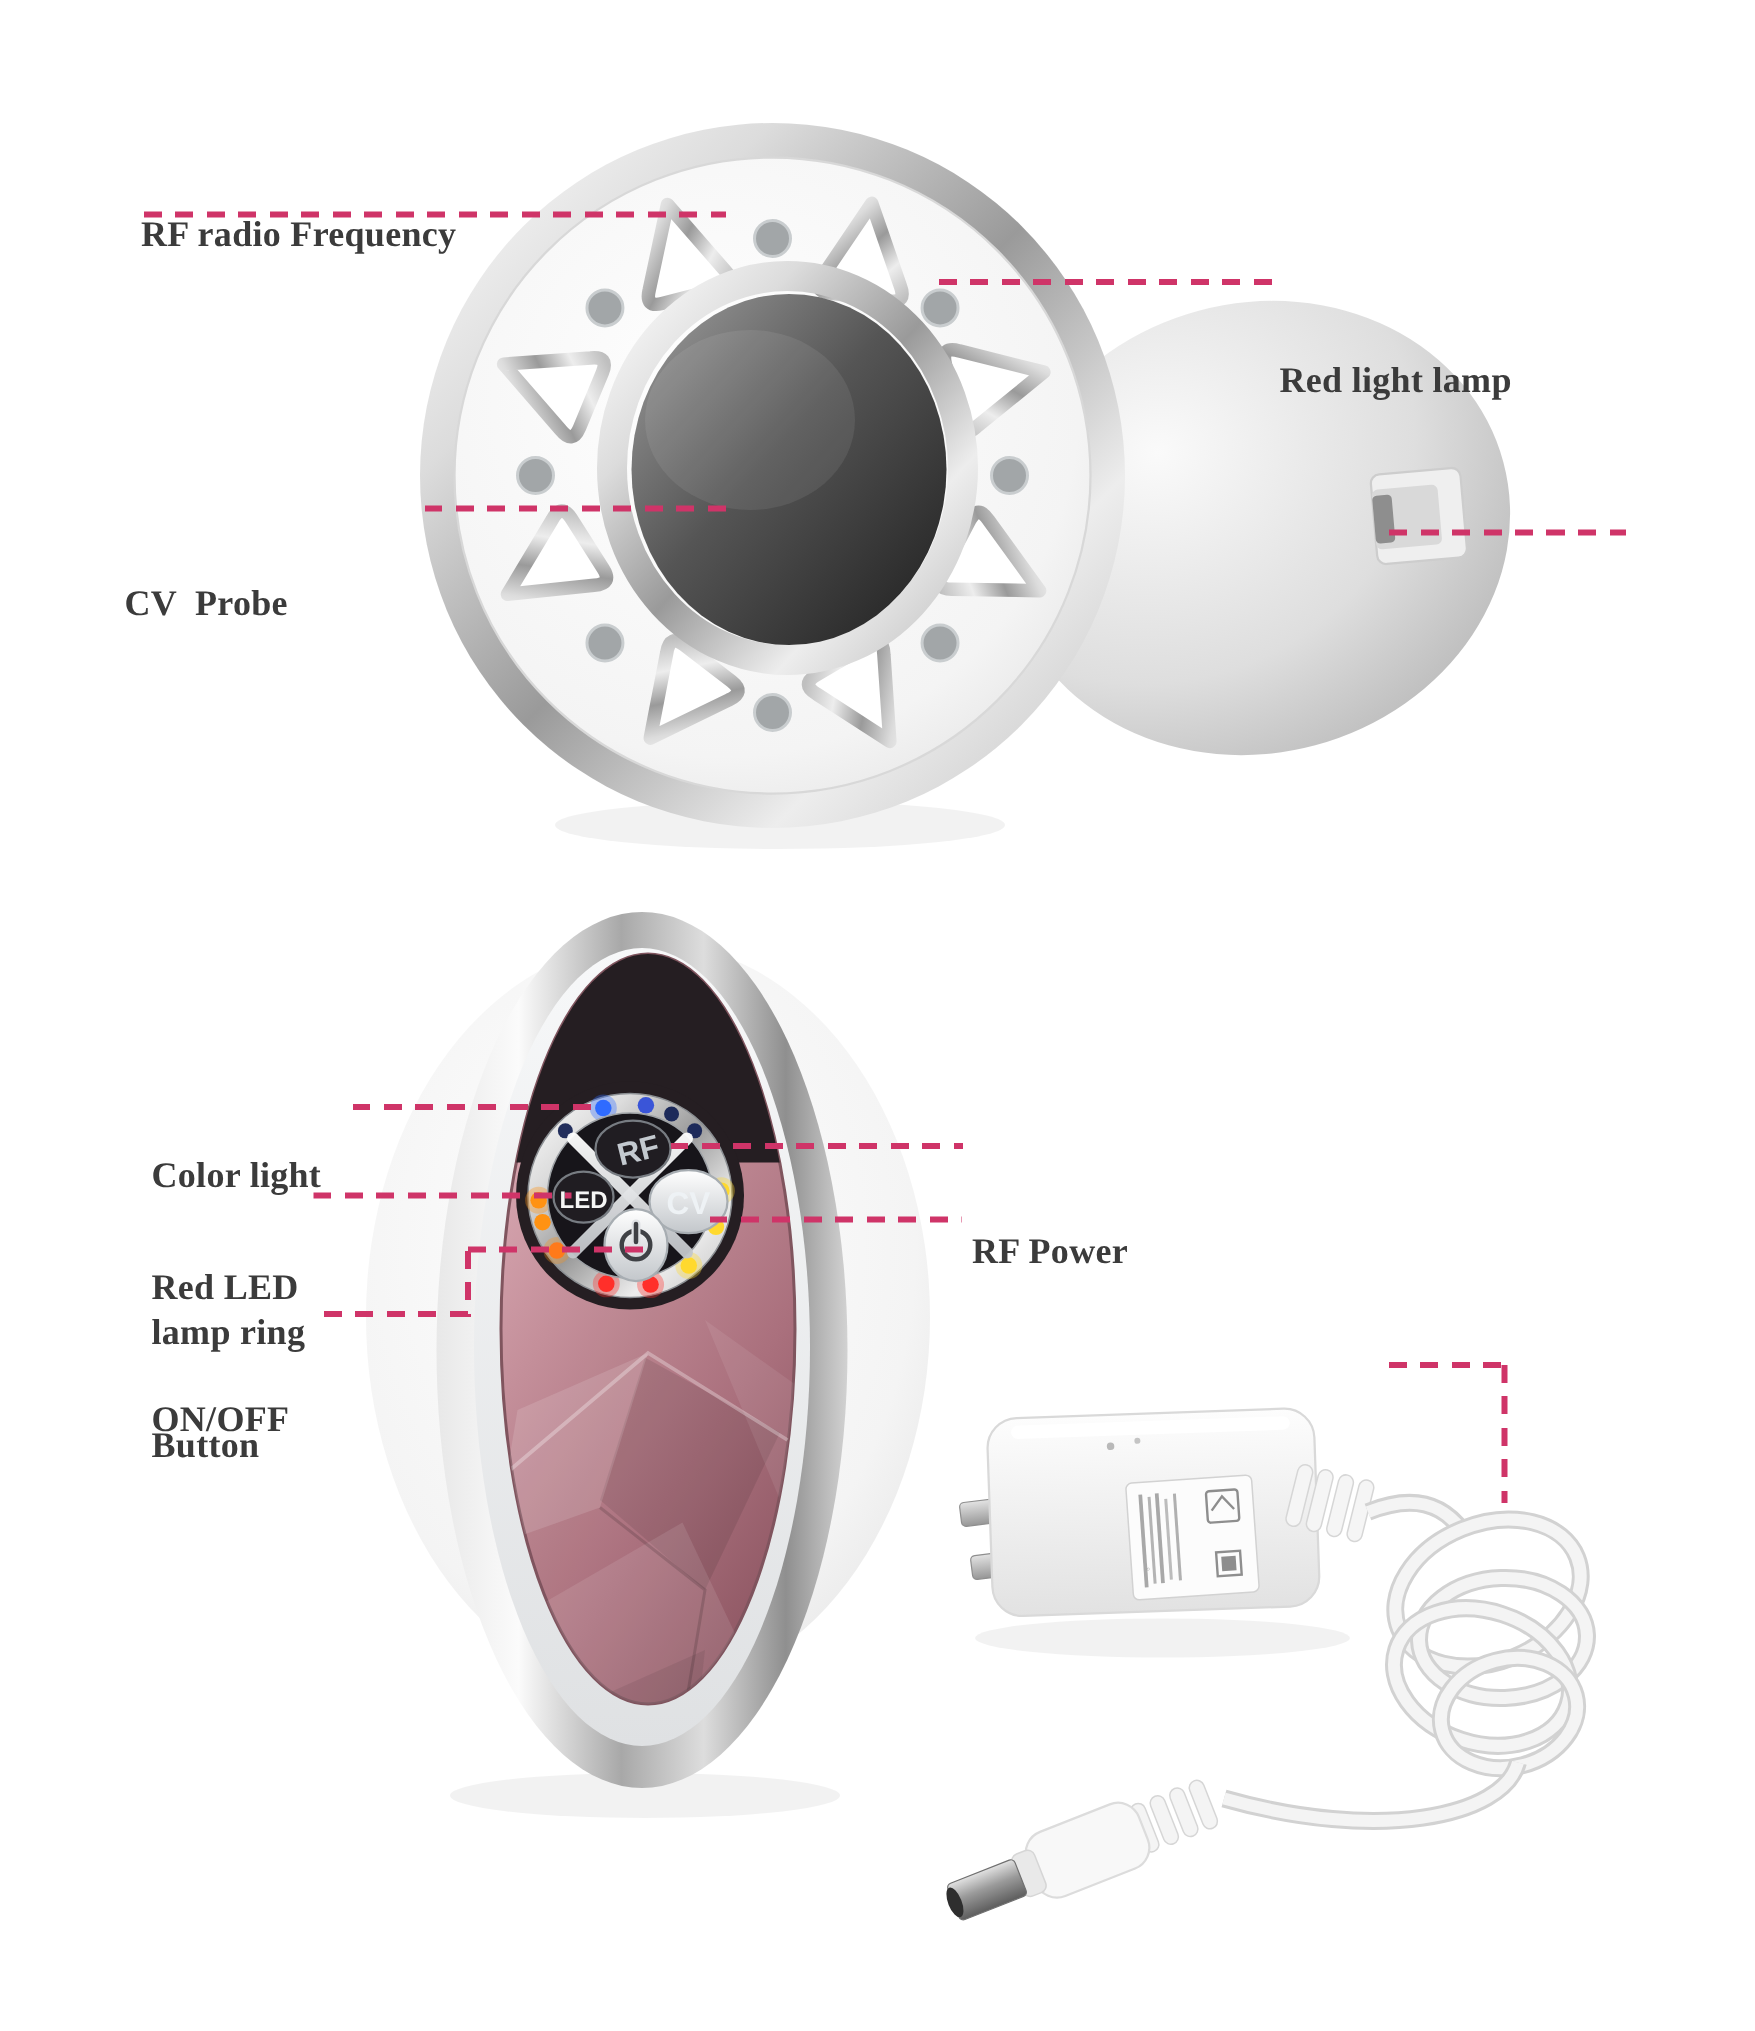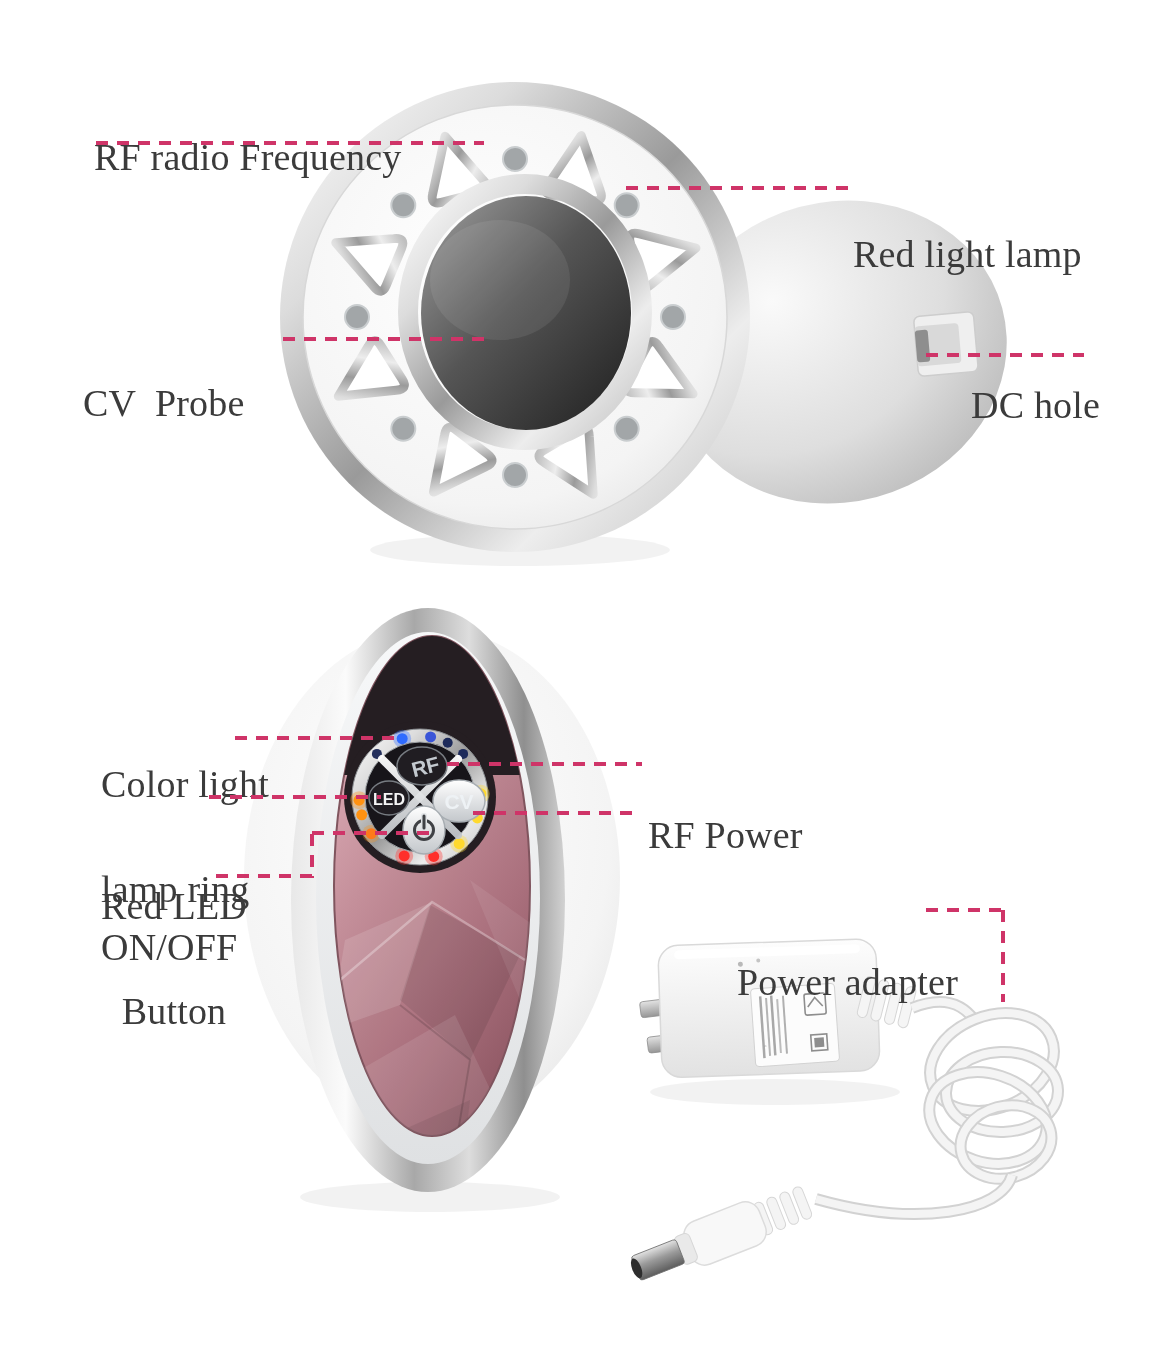--- a/index.html
+++ b/index.html
@@ -3,21 +3,21 @@
 <meta charset="utf-8">
 <style>
   html,body{margin:0;padding:0;background:#ffffff;}
   .stage{
     position:relative;width:1170px;height:1354px;background:#ffffff;
     overflow:hidden;font-family:"Liberation Serif",serif;
   }
   .stage svg.scene{position:absolute;left:0;top:0;z-index:1;pointer-events:none;}
   .lbl{
     position:absolute;z-index:3;color:var(--label,#3b3b3b);
-    font-size:38px;line-height:35px;white-space:pre;letter-spacing:0.2px;
+    font-size:24px;line-height:35px;white-space:pre;letter-spacing:0.2px;font-weight:bold;
   }
   .lbl span{display:block;}
   .dash-h{
     position:absolute;z-index:3;height:4px;
     background:repeating-linear-gradient(90deg,var(--dash,#cf3468) 0 12px,transparent 12px 21px);
   }
   .dash-v{
     position:absolute;z-index:3;width:4px;
     background:repeating-linear-gradient(180deg,var(--dash,#cf3468) 0 12px,transparent 12px 21px);
   }
@@ -287,50 +287,44 @@
   <div class="lbl" style="left:853px;top:167px;">
     <span>Red light lamp</span>
   </div>
   <div class="dash-h" style="left:626px;top:186px;width:222px;"></div>
 
   <div class="lbl" style="left:83px;top:316px;">
     <span>CV  Probe</span>
   </div>
   <div class="dash-h" style="left:283px;top:337px;width:204px;"></div>
 
-  <div class="lbl" style="left:971px;top:318px;">
-    <span>DC hole</span>
-  </div>
   <div class="dash-h" style="left:926px;top:353px;width:158px;"></div>
 
   <div class="lbl" style="left:101px;top:697px;">
     <span>Color light</span>
     <span>lamp ring</span>
   </div>
   <div class="dash-h" style="left:235px;top:736px;width:165px;"></div>
 
-  <div class="lbl" style="left:101px;top:819px;text-align:center;">
+  <div class="lbl" style="left:101px;top:772px;">
     <span>Red LED</span>
     <span>Button</span>
   </div>
   <div class="dash-h" style="left:209px;top:795px;width:172px;"></div>
 
   <div class="lbl" style="left:101px;top:860px;">
     <span>ON/OFF</span>
   </div>
   <div class="dash-h" style="left:216px;top:874px;width:97px;"></div>
   <div class="dash-v" style="left:310px;top:834px;height:44px;"></div>
   <div class="dash-h" style="left:312px;top:831px;width:118px;"></div>
 
   <div class="lbl" style="left:648px;top:748px;">
     <span>RF Power</span>
   </div>
   <div class="dash-h" style="left:447px;top:762px;width:195px;"></div>
 
   <div class="dash-h" style="left:473px;top:811px;width:168px;"></div>
 
-  <div class="lbl" style="left:737px;top:895px;">
-    <span>Power adapter</span>
-  </div>
   <div class="dash-h" style="left:926px;top:908px;width:82px;"></div>
   <div class="dash-v" style="left:1001px;top:910px;height:92px;"></div>
 
 </div>
 
 </body></html>

